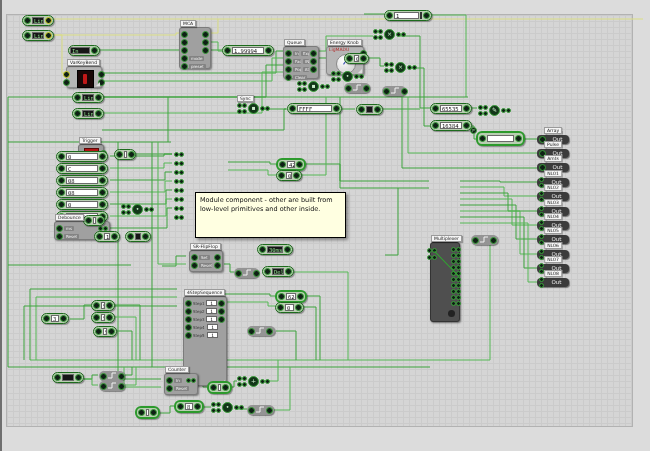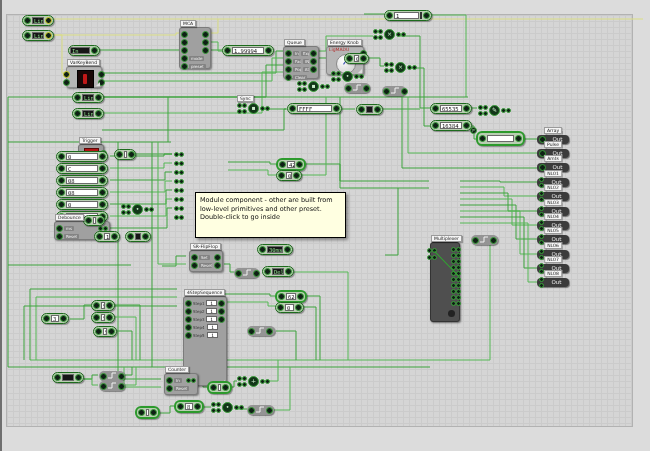--- a/index.html
+++ b/index.html
@@ -937,16 +937,15 @@
       <div class="mod sw" style="left: 99px; top: 381px; width: 26px;">
         <div class="port"></div>
         <svg width="9" height="8" class="stepicon">
           <polyline points="0,6 4,6 4,1 8,1" fill="none" stroke="#f2f2f2" stroke-width="1"></polyline>
         </svg>
         <div class="port"></div>
       </div>
     </div>
   <div class="tooltip">
     <div class="tt-line">Module component - other are built from</div>
-    <div class="tt-line">low-level primitives and other preset.</div>
-    <div class="tt-line">Double-click to go inside</div>
+    <div class="tt-line">low-level primitives and other inside.</div>
   </div>
 </div>
 
 </body></html>

